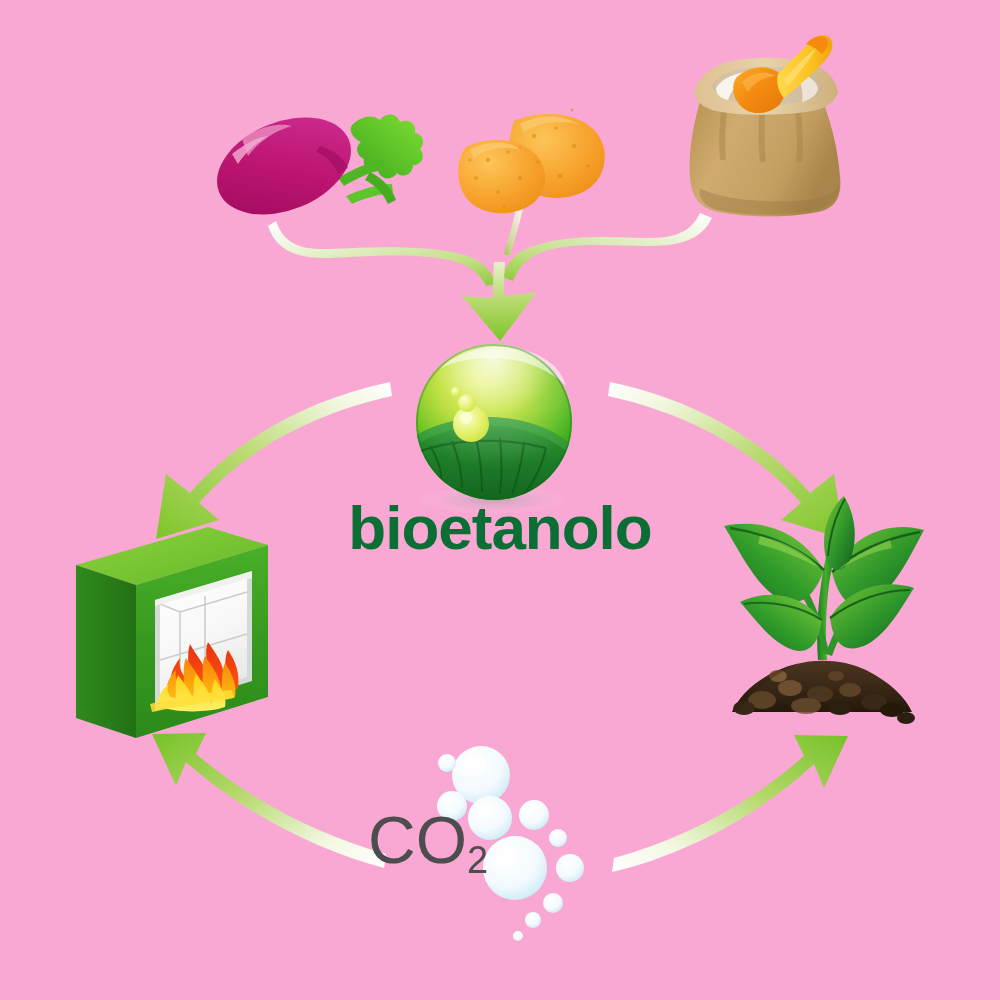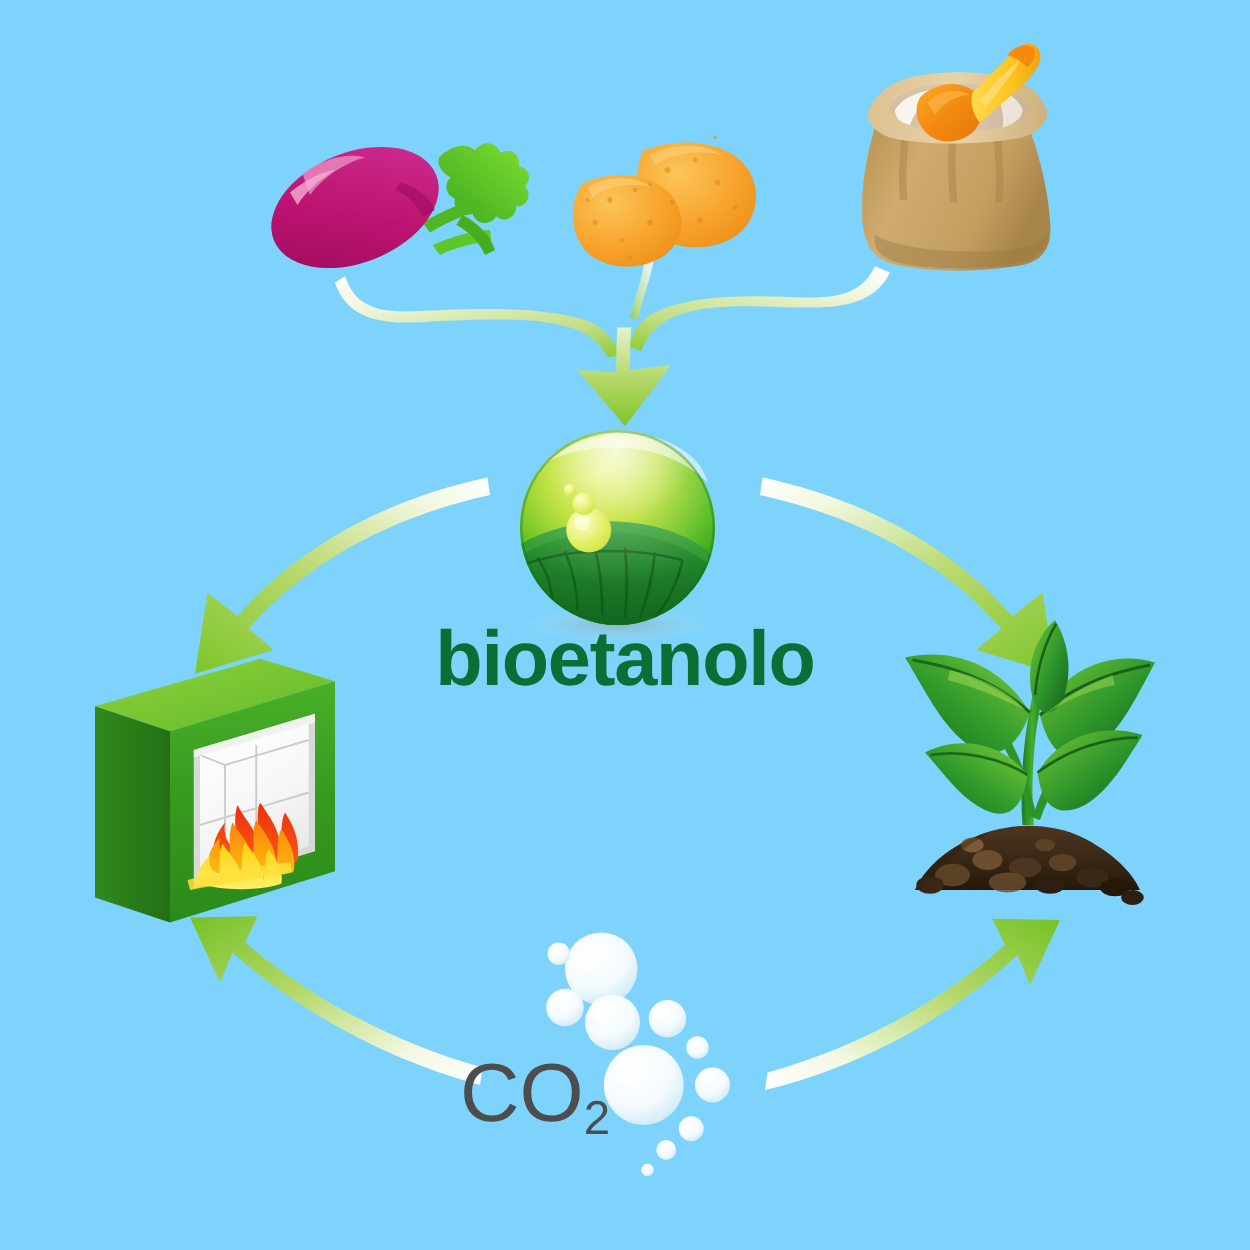--- a/index.html
+++ b/index.html
@@ -1,27 +1,27 @@
 <!DOCTYPE html>
 <html><head>
 <meta charset="utf-8">
 <style>
   html,body{margin:0;padding:0;background:#fff;}
   body{width:1000px;height:1000px;overflow:hidden;font-family:"Liberation Sans",sans-serif;}
-  #stage{position:relative;width:1000px;height:1000px;background:#7dd3fc;}
+  #stage{position:relative;width:1000px;height:1000px;background:#f9a8d4;}
   #stage svg{display:block;}
   .txt{position:absolute;}
   #label-bioetanolo{
     left:0;top:497px;width:1000px;text-align:center;
     font-family:"Liberation Sans",sans-serif;
     font-size:62px;font-weight:700;letter-spacing:-1px;
     color:#0a6e35;line-height:1;
   }
   #label-co2{
-    left:368px;top:841px;
+    left:368px;top:807px;
     font-family:"Liberation Sans",sans-serif;
     font-size:66px;font-weight:400;color:#4d4d4d;line-height:1;
   }
   #label-co2 .sub{font-size:38px;vertical-align:-10px;}
 </style>
 </head>
 <body>
 
 <div id="stage">
 

